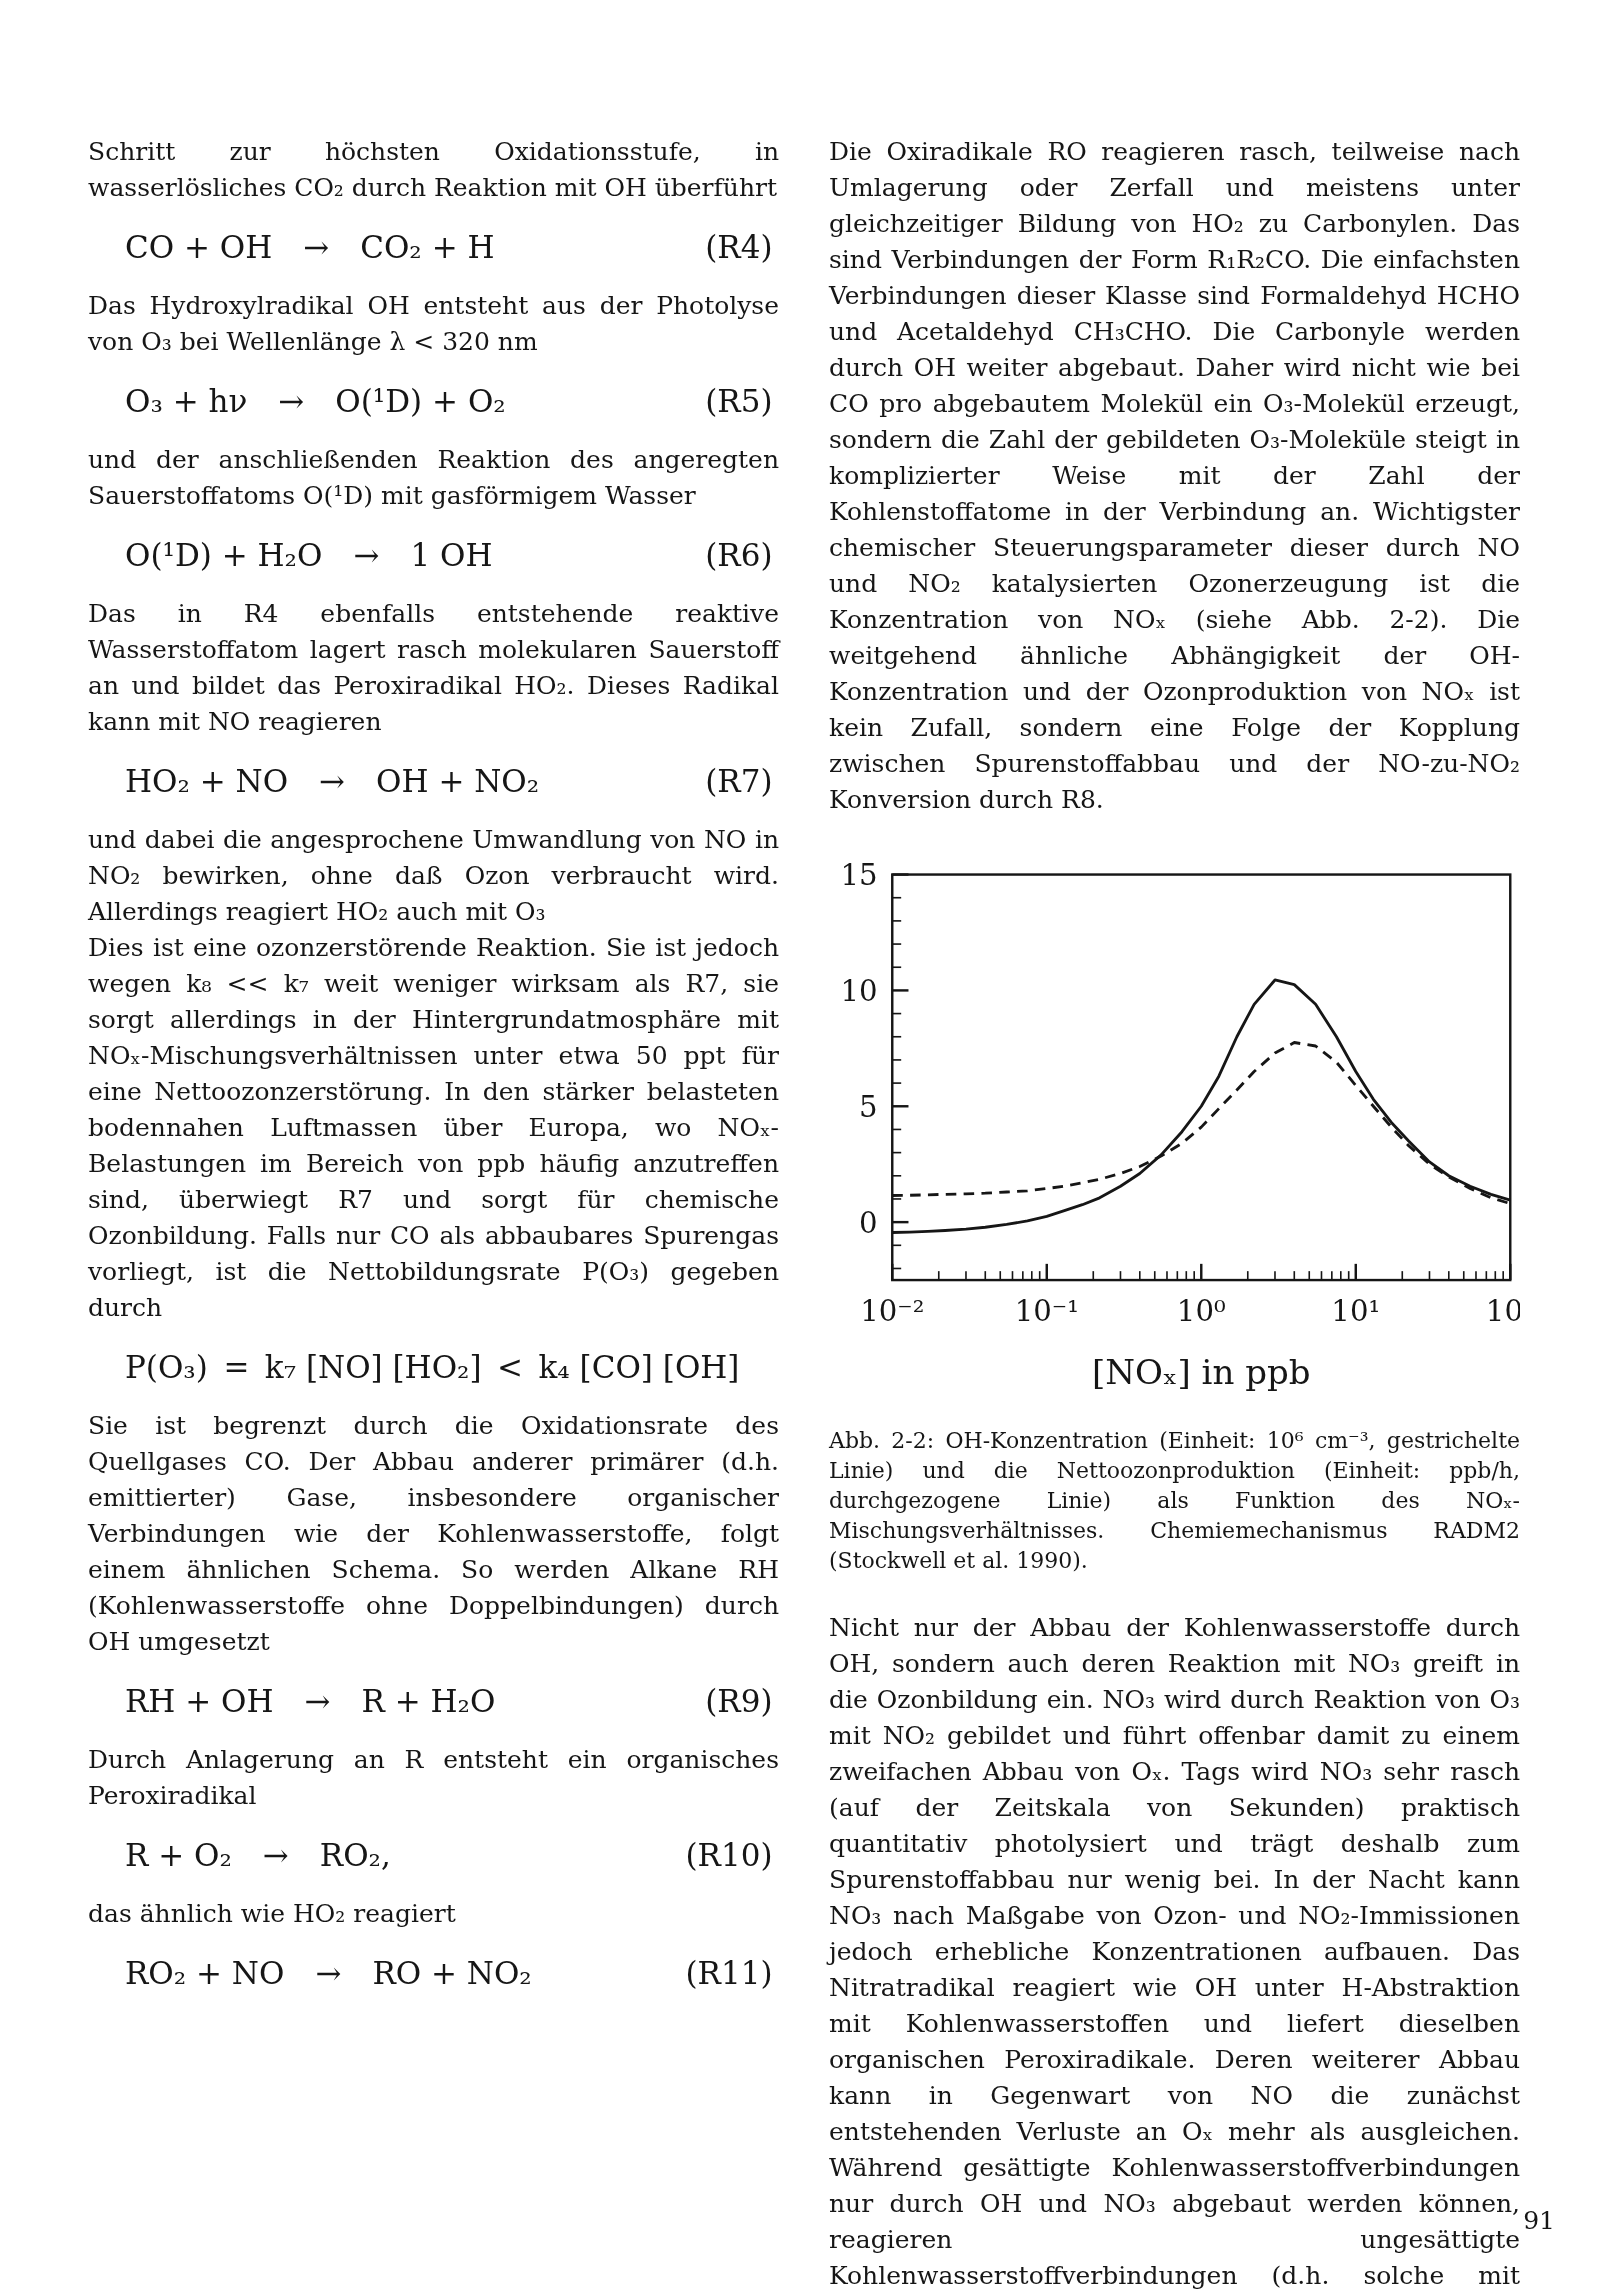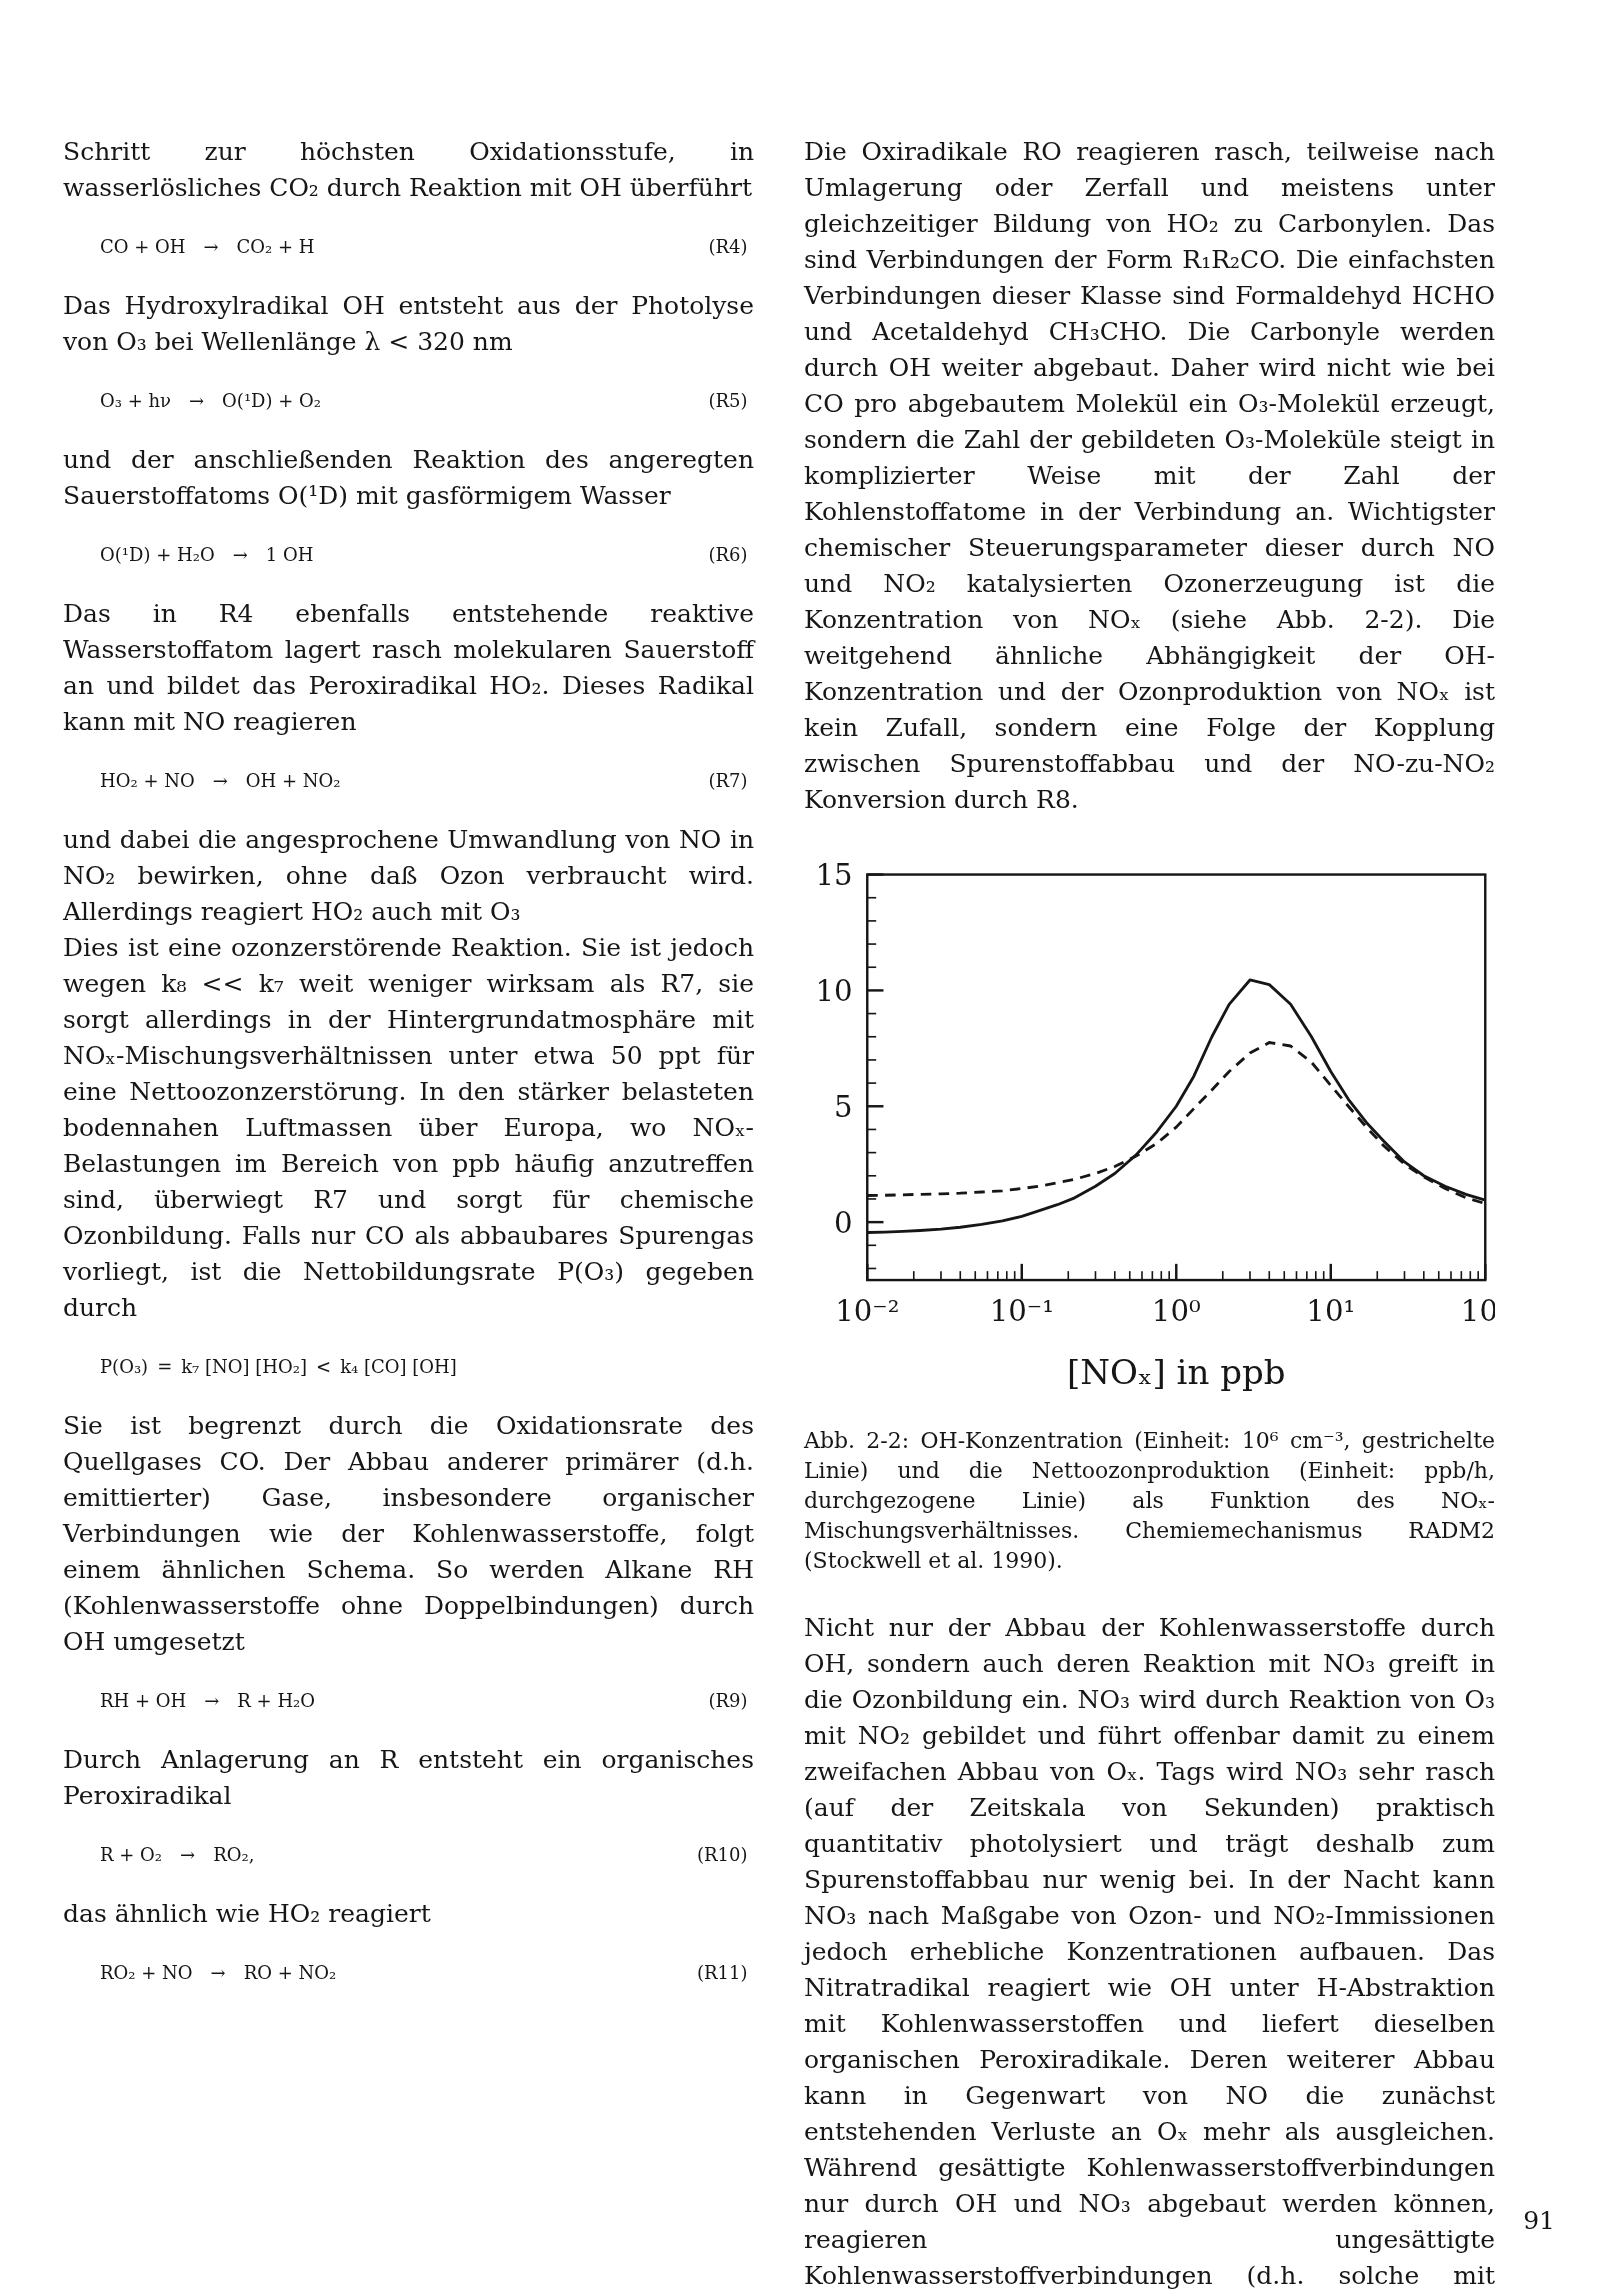--- a/index.html
+++ b/index.html
@@ -2,37 +2,37 @@
 <html lang="de" style="font-size:13px"><head>
 <meta charset="utf-8">
 <style>
   html, body { margin: 0; padding: 0; background: #ffffff; }
   .page {
     width: 1623px;
     height: 2295px;
     background: #ffffff;
     position: relative;
     box-sizing: border-box;
-    padding: 134px 0 0 63px;
+    padding: 134px 0 0 88px;
     font-family: "DejaVu Serif", "Liberation Serif", serif;
     color: #161616;
     overflow: hidden;
   }
   .columns { display: flex; gap: 50px; }
   .col { width: 691px; }
   p.para {
     margin: 0;
     font-size: 25px;
     line-height: 36px;
     text-align: justify;
   }
   .equation {
     display: flex;
     align-items: baseline;
-    font-size: 18px;
+    font-size: 31px;
     line-height: 36px;
     margin: 23px 0;
     padding-left: 37px;
   }
   .eq-label { margin-left: auto; padding-right: 6.5px; }
   figure.chart-figure { margin: 45px 0 34px 0; }
   svg text { font-family: "DejaVu Serif", "Liberation Serif", serif; fill: #161616; }
   figcaption {
     font-size: 22px;
     line-height: 30px;

